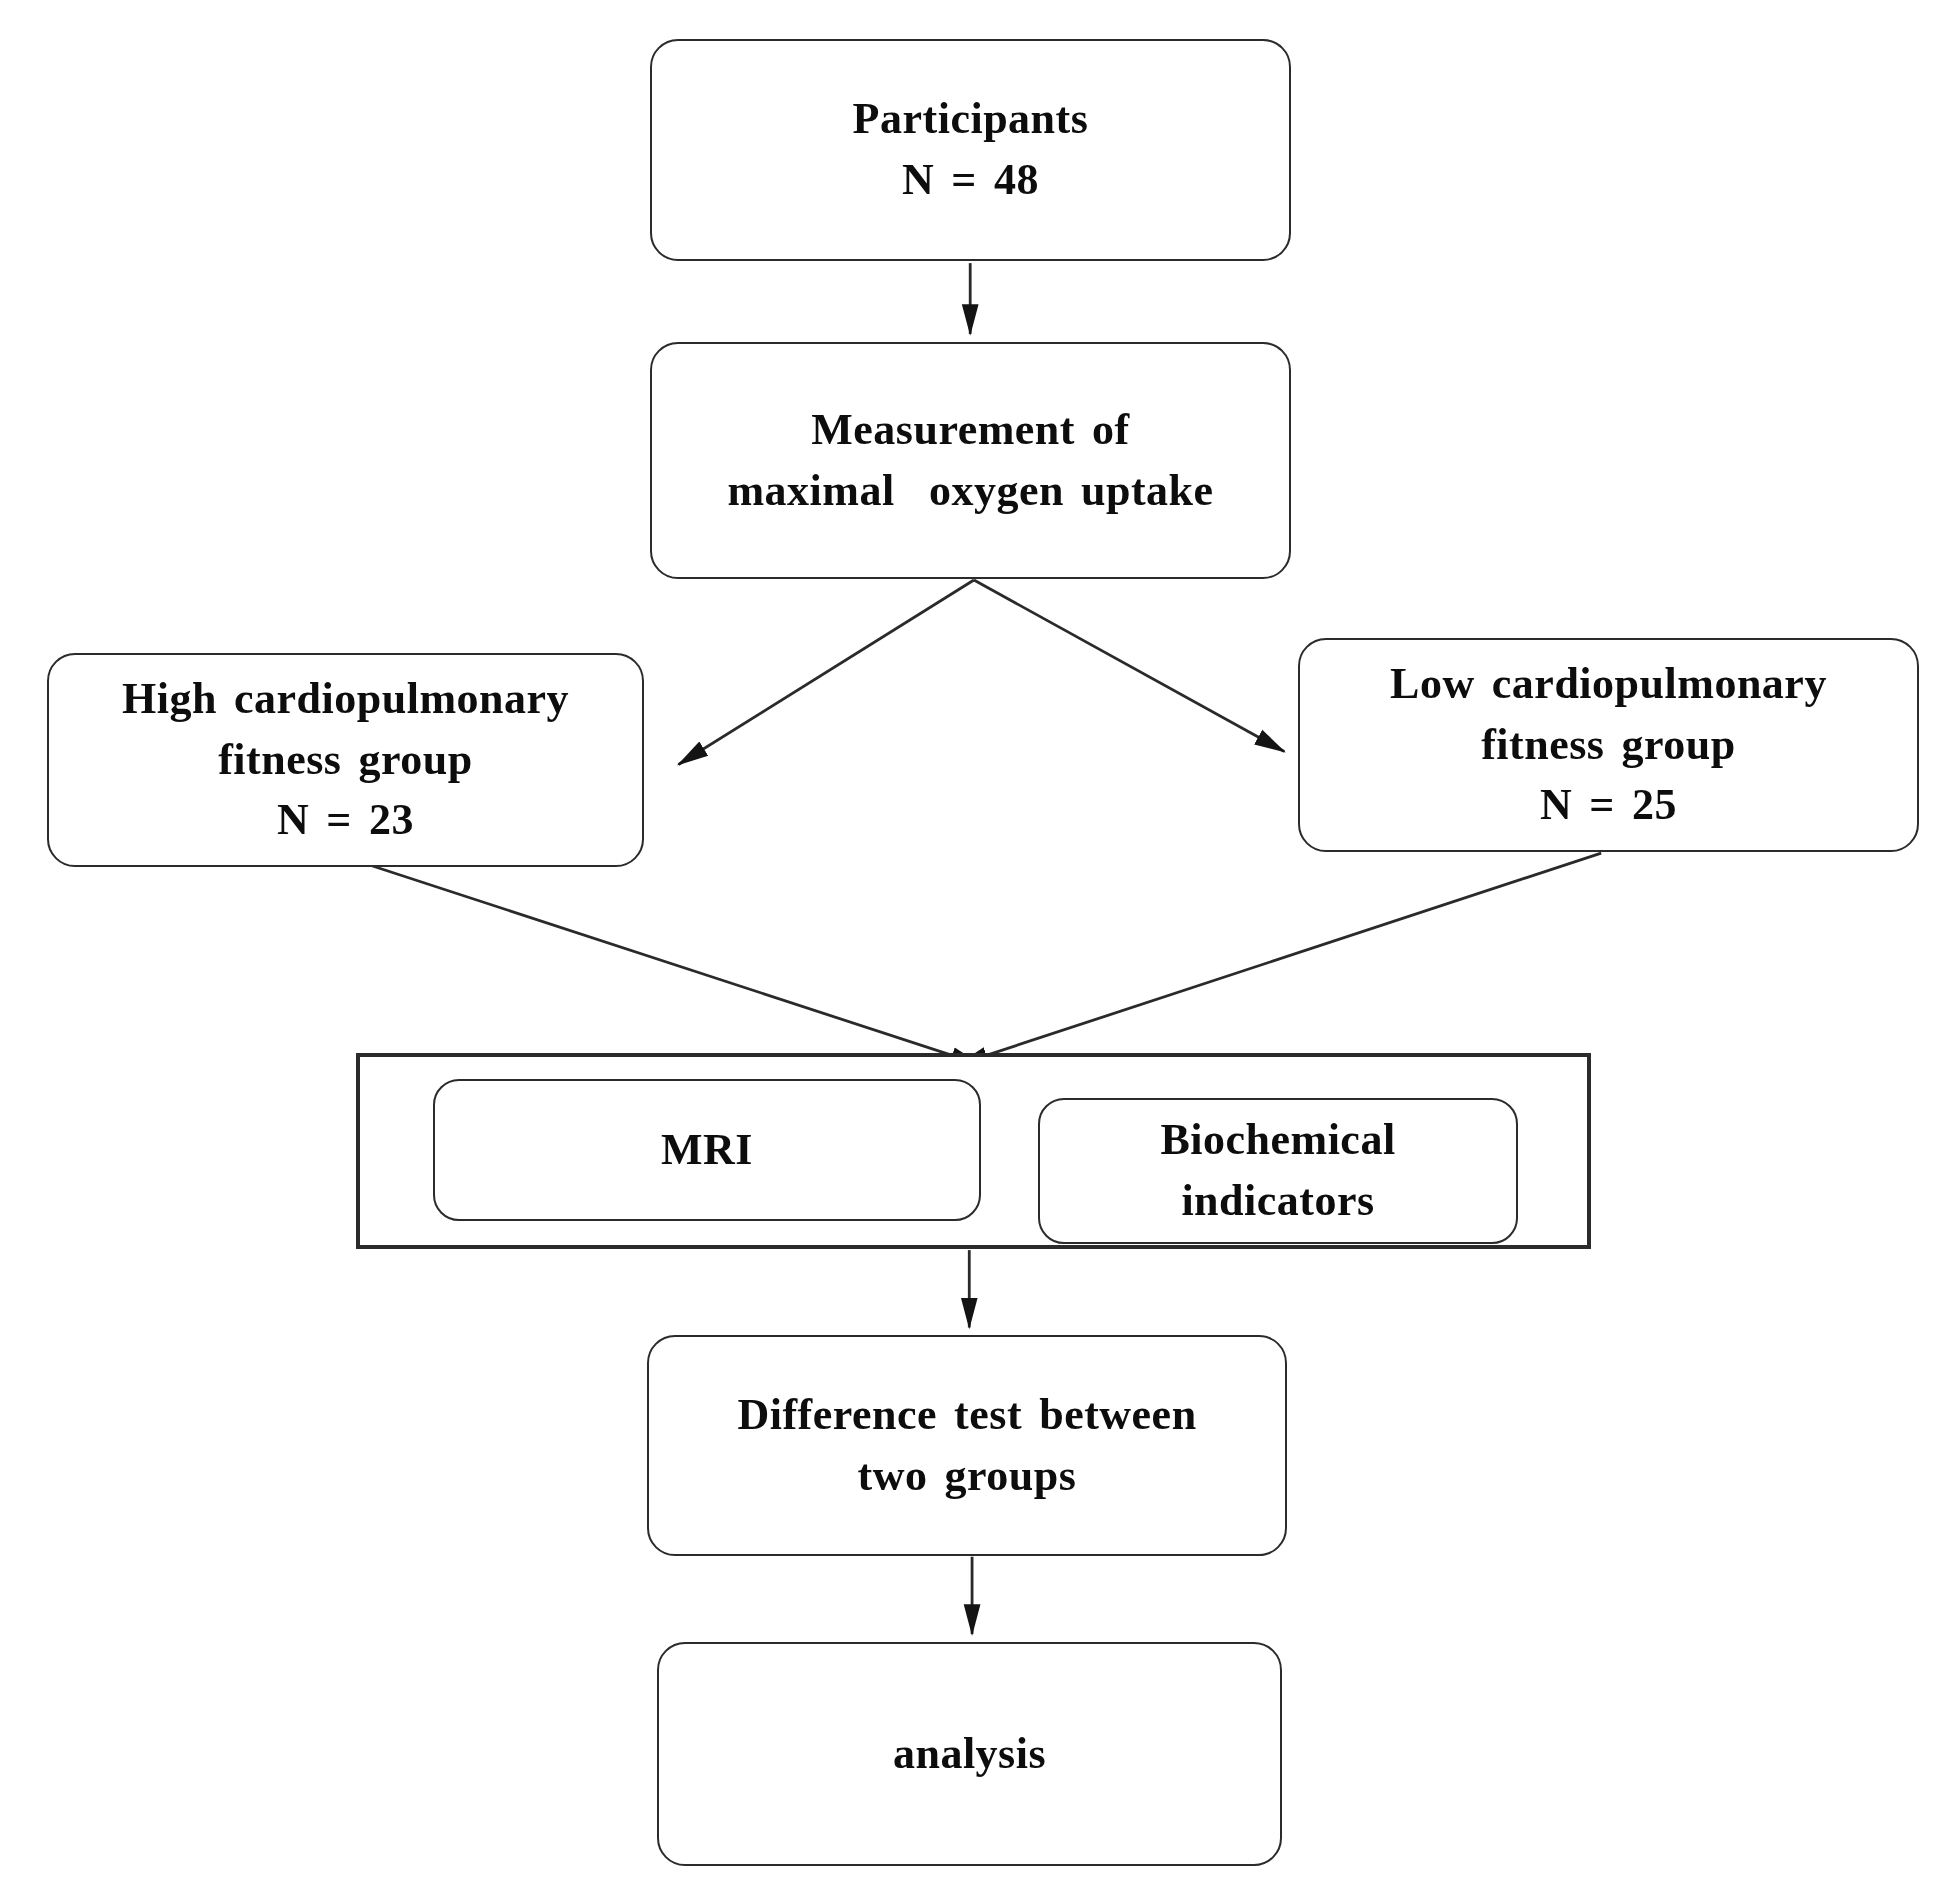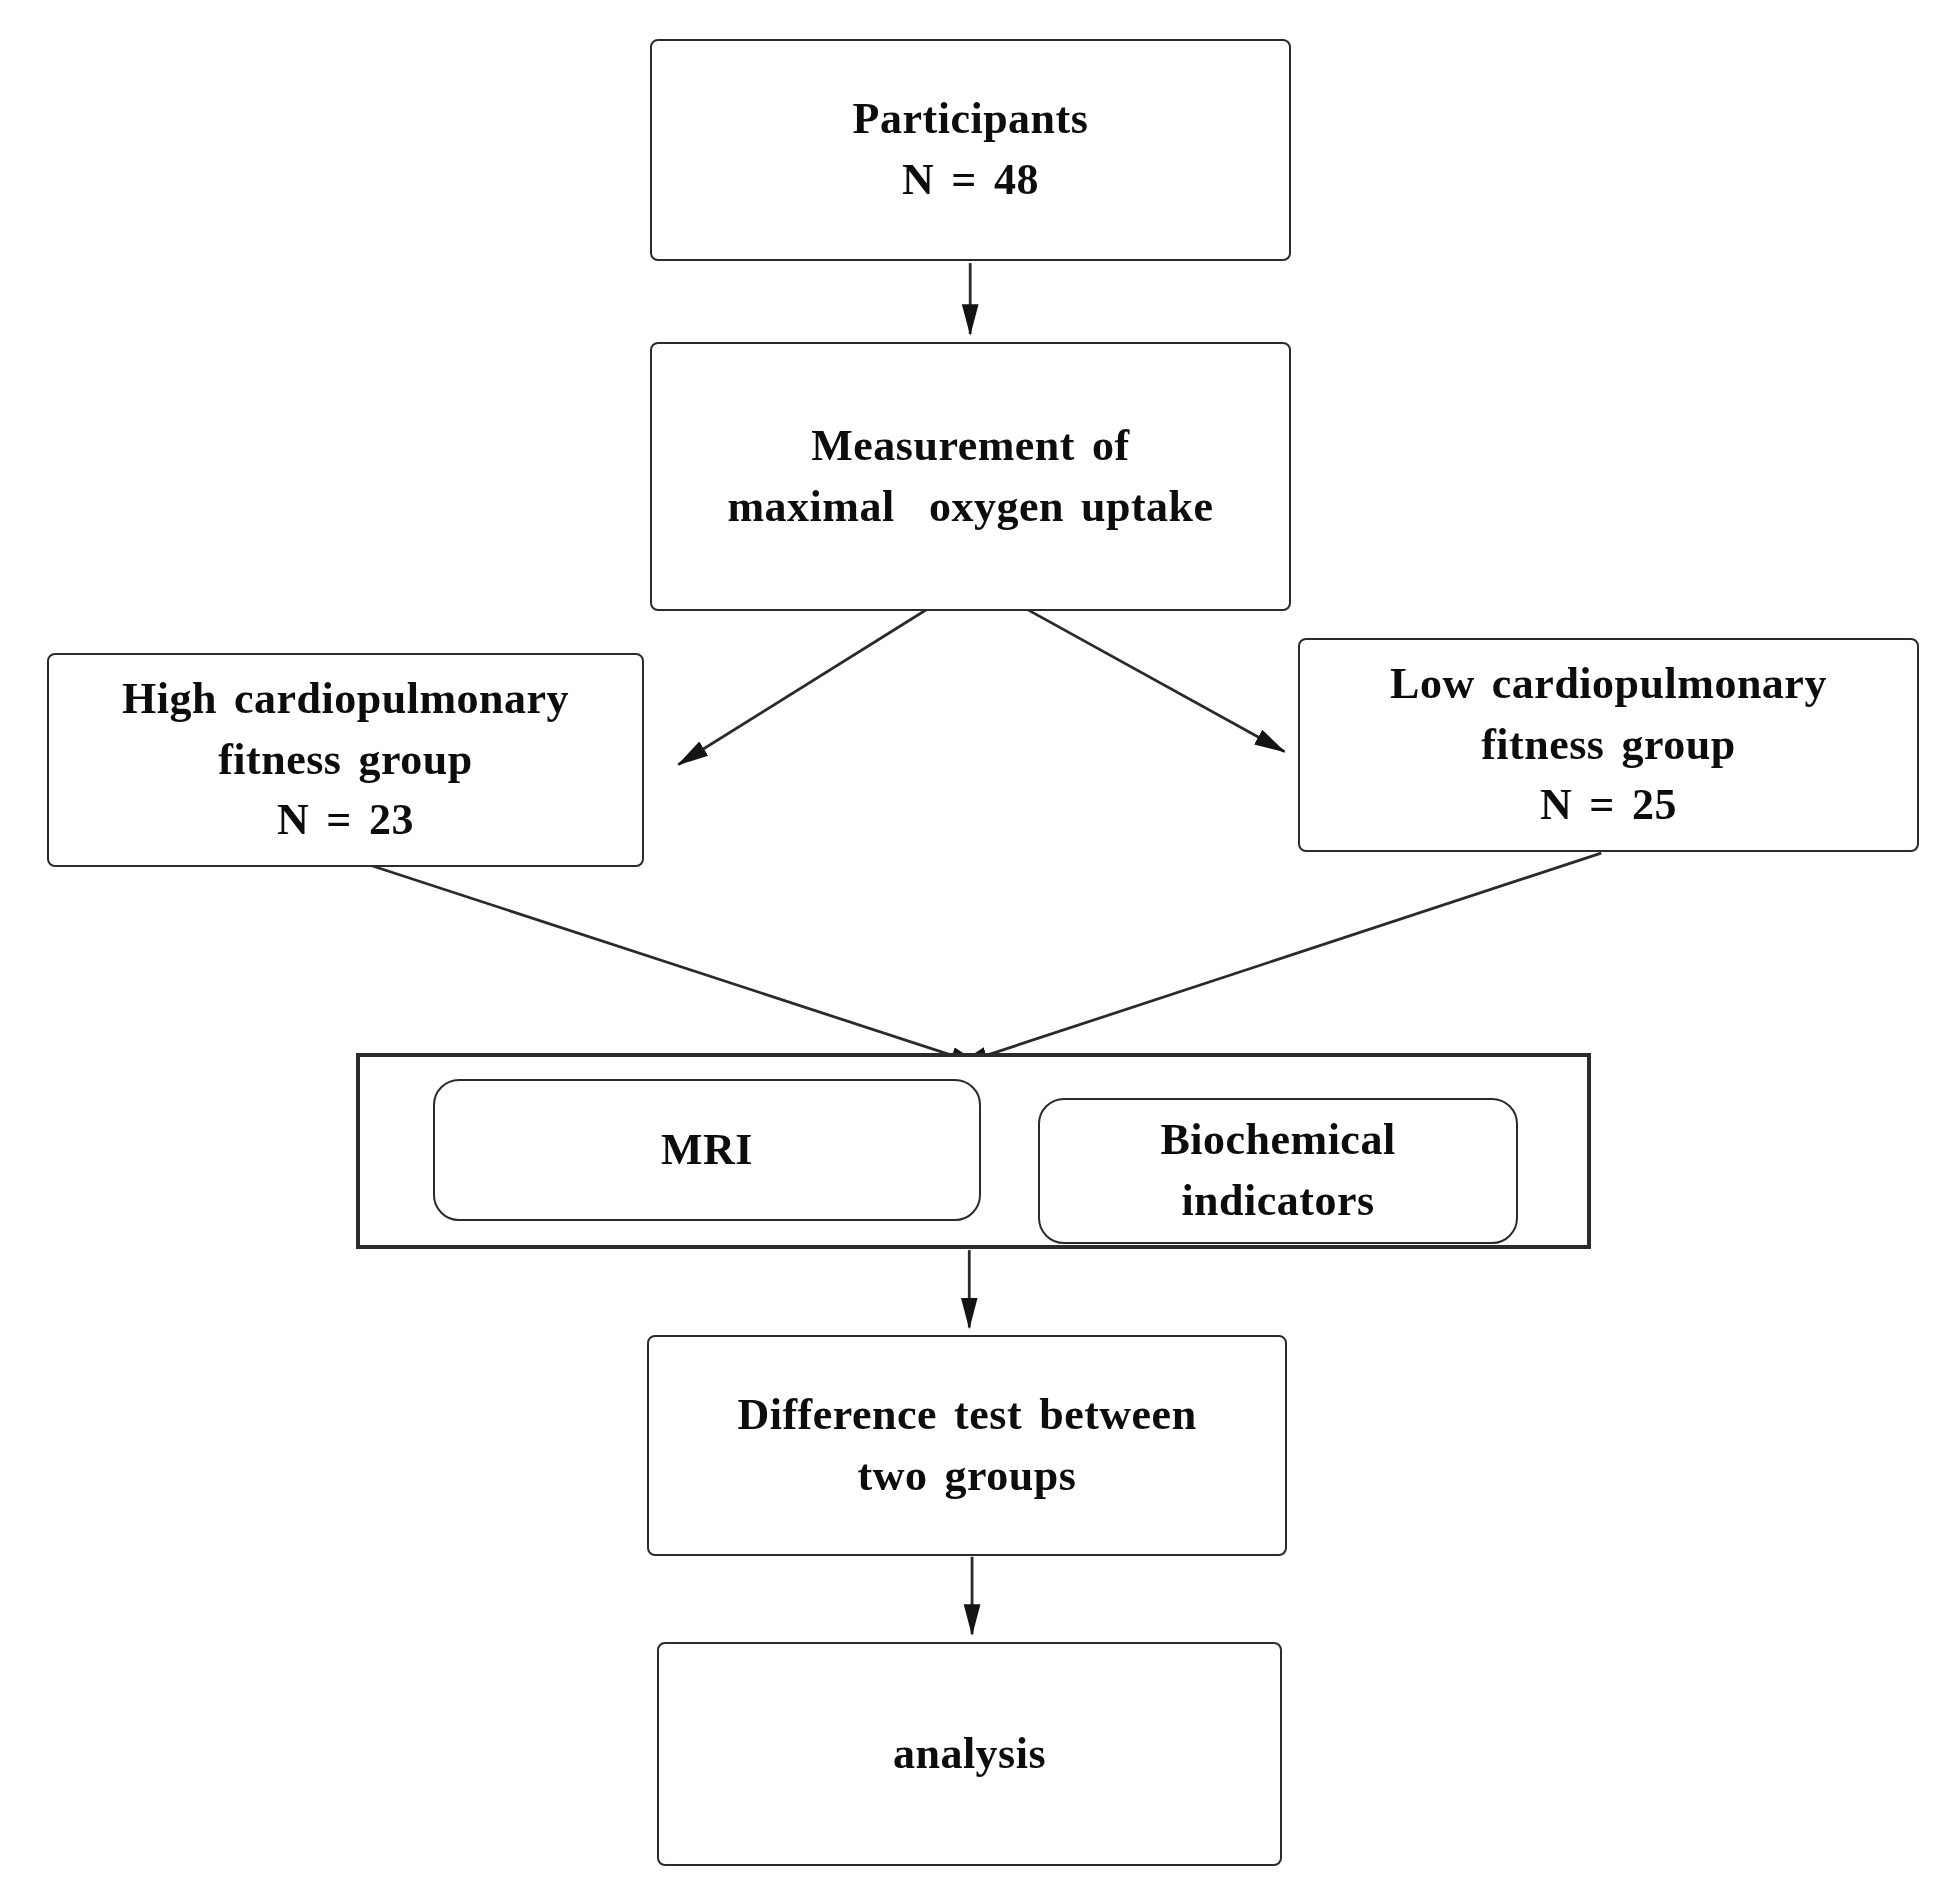--- a/index.html
+++ b/index.html
@@ -20,21 +20,21 @@
     left: 0;
     top: 0;
     width: 1946px;
     height: 1900px;
   }
   .node {
     position: absolute;
     box-sizing: border-box;
     background: #ffffff;
     border: 2.8px solid #2b2b2b;
-    border-radius: 8px;
+    border-radius: 28px;
     display: flex;
     flex-direction: column;
     justify-content: center;
     align-items: center;
     text-align: center;
     color: #0d0d0d;
     font-weight: bold;
     font-size: 44px;
     line-height: 1.38;
     letter-spacing: 0.5px;
@@ -47,21 +47,21 @@
     border-radius: 0;
     border-width: 4.7px;
     background: #ffffff;
   }
   .inner-node {
     border-radius: 26px;
     z-index: 2;
   }
   
   #node-participants { left: 650px;  top: 39px;   width: 641px;  height: 222px; }
-  #node-measurement  { left: 650px;  top: 342px;  width: 641px;  height: 269px; }
+  #node-measurement  { left: 650px;  top: 342px;  width: 641px;  height: 237px; }
   #node-high         { left: 47px;   top: 653px;  width: 597px;  height: 214px; }
   #node-low          { left: 1298px; top: 638px;  width: 621px;  height: 214px; }
   #node-container    { left: 356px;  top: 1053px; width: 1235px; height: 196px; }
   #node-mri          { left: 433px;  top: 1079px; width: 548px;  height: 142px; text-align: right; }
   #node-bio          { left: 1038px; top: 1074px; width: 480px;  height: 146px; margin-top: 24px; }
   #node-difference   { left: 647px;  top: 1335px; width: 640px;  height: 221px; }
   #node-regression   { left: 657px;  top: 1642px; width: 625px;  height: 224px; }
 </style>
 </head>
 <body>

